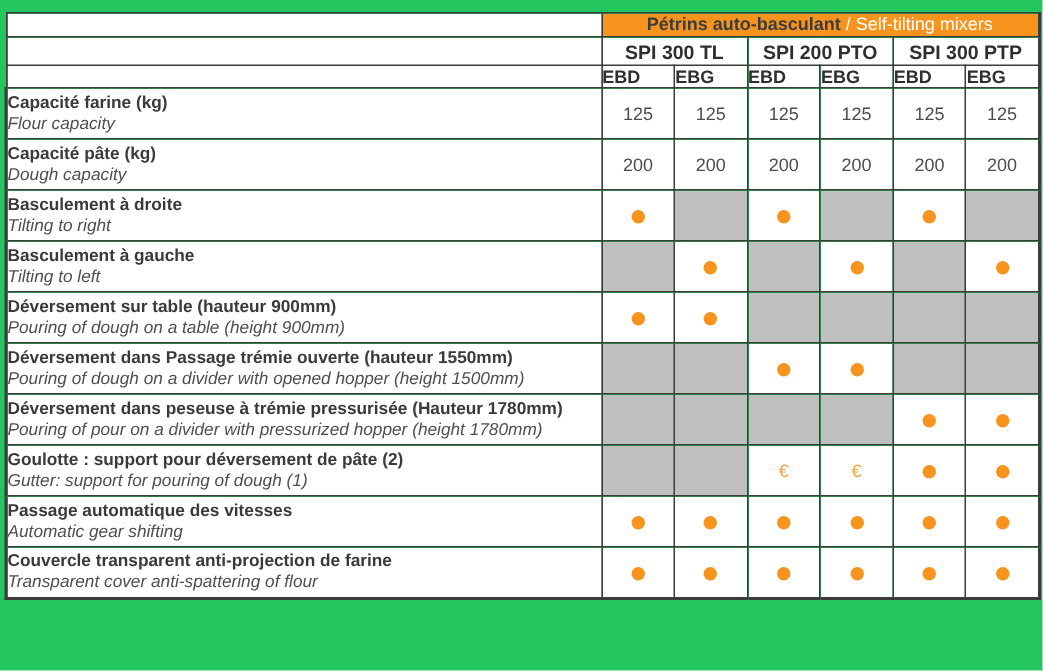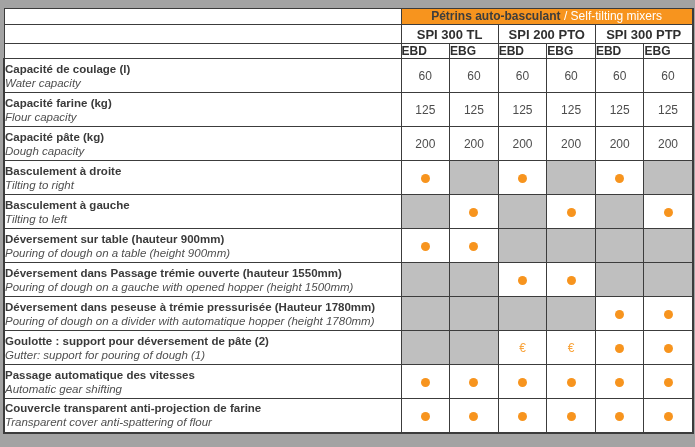--- a/index.html
+++ b/index.html
@@ -8,21 +8,21 @@
     background: #ffffff;
     width: 695px;
     height: 447px;
     font-family: "Liberation Sans", sans-serif;
     -webkit-font-smoothing: antialiased;
   }
   .page {
     position: relative;
     width: 695px;
     height: 447px;
-    background: #a3a3a3;
+    background: #22c55e;
     overflow: hidden;
   }
   table.spec {
     border-collapse: collapse;
     table-layout: fixed;
     margin: 8px 0 0 3px;
     width: 689px;
   }
   table.spec td, table.spec th {
     border: 1px solid #3c3c3c;
@@ -143,32 +143,20 @@
         <th class="variant-cell">EBG</th>
         <th class="variant-cell">EBD</th>
         <th class="variant-cell">EBG</th>
         <th class="variant-cell">EBD</th>
         <th class="variant-cell">EBG</th>
       </tr>
     </thead>
     <tbody>
         <tr>
           <td class="label-cell">
-            <div class="fr">Capacité de coulage (l)</div>
-            <div class="en">Water capacity</div>
-          </td>
-          <td class="value-cell">60</td>
-          <td class="value-cell">60</td>
-          <td class="value-cell">60</td>
-          <td class="value-cell">60</td>
-          <td class="value-cell">60</td>
-          <td class="value-cell">60</td>
-        </tr>
-        <tr>
-          <td class="label-cell">
             <div class="fr">Capacité farine (kg)</div>
             <div class="en">Flour capacity</div>
           </td>
           <td class="value-cell">125</td>
           <td class="value-cell">125</td>
           <td class="value-cell">125</td>
           <td class="value-cell">125</td>
           <td class="value-cell">125</td>
           <td class="value-cell">125</td>
         </tr>
@@ -216,33 +204,33 @@
           <td class="value-cell"><span class="dot"></span></td>
           <td class="value-cell"><span class="dot"></span></td>
           <td class="value-cell gray"></td>
           <td class="value-cell gray"></td>
           <td class="value-cell gray"></td>
           <td class="value-cell gray"></td>
         </tr>
         <tr>
           <td class="label-cell">
             <div class="fr">Déversement dans Passage trémie ouverte (hauteur 1550mm)</div>
-            <div class="en">Pouring of dough on a gauche with opened hopper (height 1500mm)</div>
+            <div class="en">Pouring of dough on a divider with opened hopper (height 1500mm)</div>
           </td>
           <td class="value-cell gray"></td>
           <td class="value-cell gray"></td>
           <td class="value-cell"><span class="dot"></span></td>
           <td class="value-cell"><span class="dot"></span></td>
           <td class="value-cell gray"></td>
           <td class="value-cell gray"></td>
         </tr>
         <tr>
           <td class="label-cell">
             <div class="fr">Déversement dans peseuse à trémie pressurisée (Hauteur 1780mm)</div>
-            <div class="en">Pouring of dough on a divider with automatique hopper (height 1780mm)</div>
+            <div class="en">Pouring of pour on a divider with pressurized hopper (height 1780mm)</div>
           </td>
           <td class="value-cell gray"></td>
           <td class="value-cell gray"></td>
           <td class="value-cell gray"></td>
           <td class="value-cell gray"></td>
           <td class="value-cell"><span class="dot"></span></td>
           <td class="value-cell"><span class="dot"></span></td>
         </tr>
         <tr>
           <td class="label-cell">

